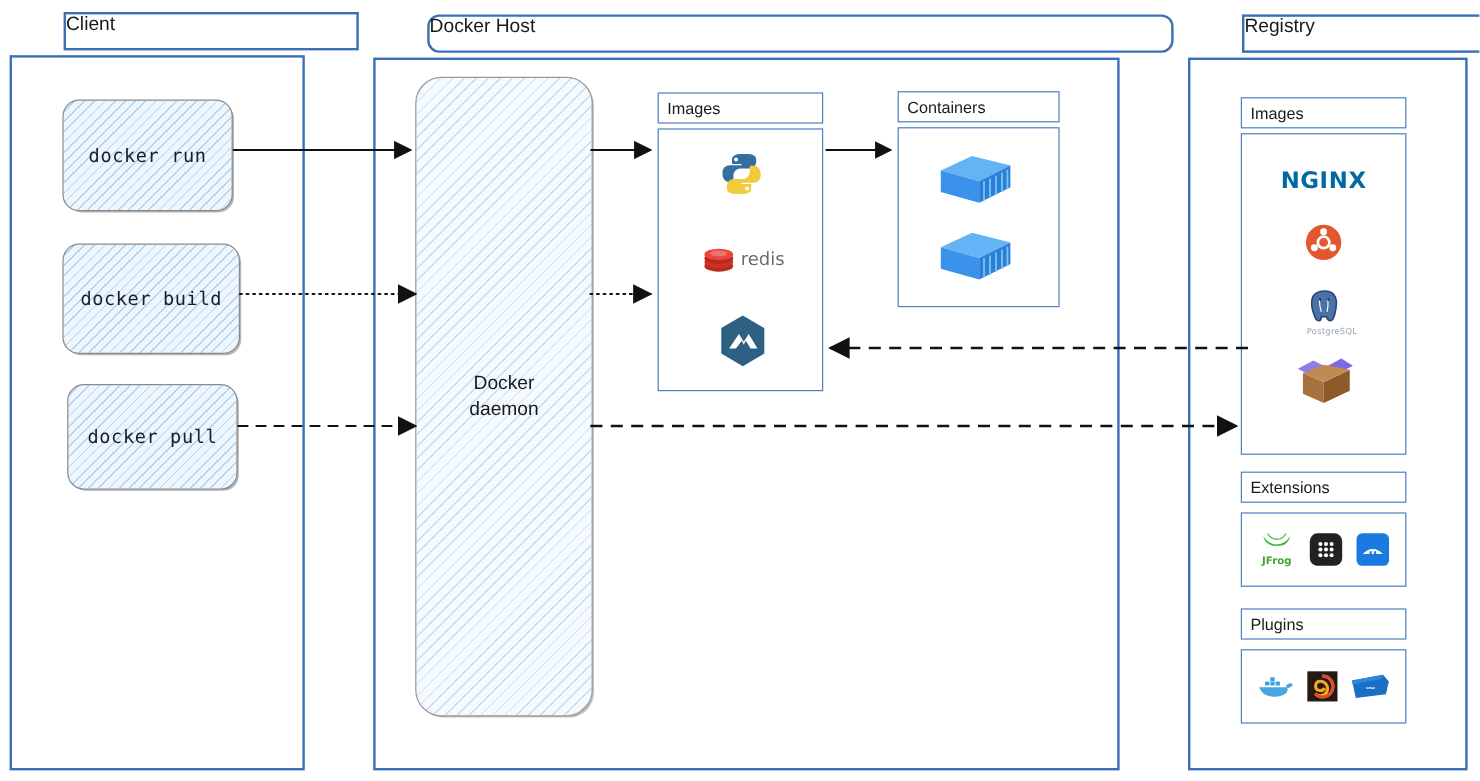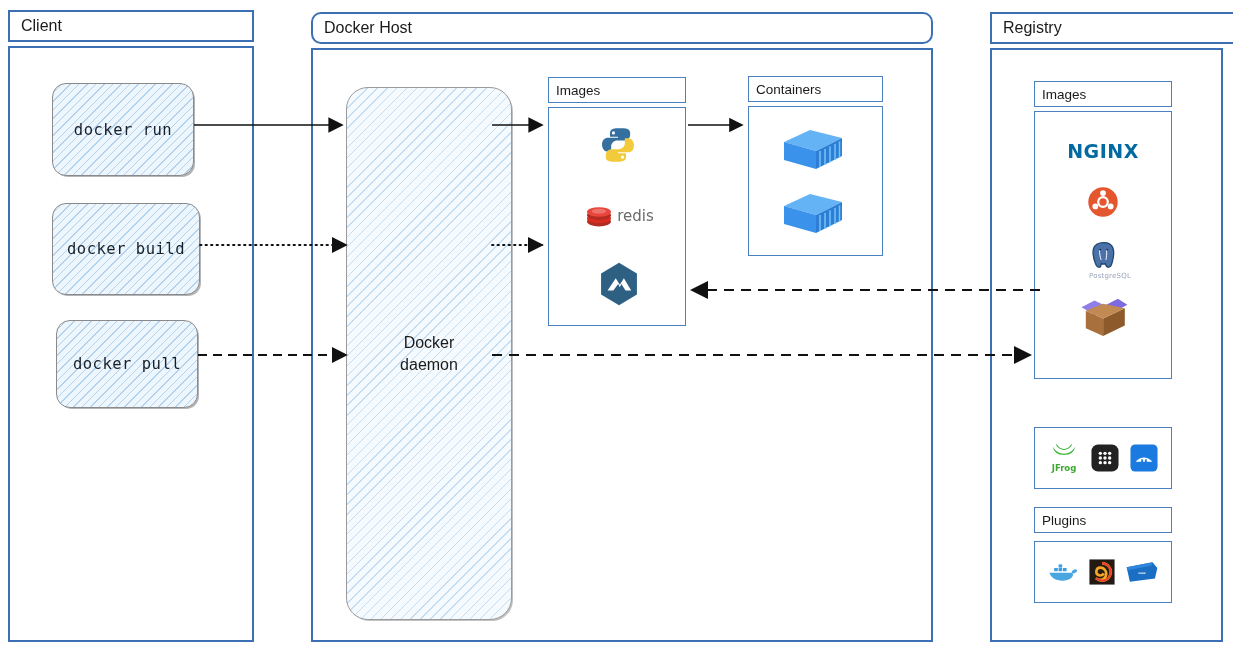--- a/index.html
+++ b/index.html
@@ -16,24 +16,24 @@
     overflow: hidden;
   }
 
   
   .zone-header {
     position: absolute;
     border: 2px solid #3d6fb4;
     background: #ffffff;
     box-sizing: border-box;
     display: flex;
-    align-items: center;
-    padding-left: 11px;
+    padding-left: 0;
     font-size: 16px;
     color: #1a1a1a;
+    margin-left: 45px;
   }
   .zone-body {
     position: absolute;
     border: 2px solid #3d6fb4;
     background: #ffffff;
     box-sizing: border-box;
   }
   .sub-header {
     position: absolute;
     border: 1.5px solid #4a7fc1;
@@ -171,21 +171,21 @@
   </div>
   <div class="sketch-box" style="left:56px; top:320px; width:142px; height:88px;">
     <span>docker pull</span>
   </div>
 
   <div class="zone-header" style="left:311px; top:12px; width:622px; height:32px;border-radius:10px;">
     <span>Docker Host</span>
   </div>
   <div class="zone-body" style="left:311px; top:48px; width:622px; height:594px;"></div>
 
-  <div class="daemon-box" style="left:346px; top:87px; width:166px; height:533px;">
+  <div class="daemon-box" style="left:346px; top:64px; width:148px; height:533px;">
     <span>
       <span>Docker</span><br>
       <span>daemon</span>
     </span>
   </div>
 
   <div class="sub-header" style="left:548px; top:77px; width:138px; height:26px;">
     <span>Images</span>
   </div>
   <div class="sub-body" style="left:548px; top:107px; width:138px; height:219px;"></div>
@@ -288,20 +288,23 @@
     <svg width="52" height="46" viewBox="0 0 120 104" aria-hidden="true">
       <polygon points="8,32 38,16 62,28 34,46" fill="#8f7ee8"></polygon>
       <polygon points="62,28 92,12 114,26 84,42" fill="#7d6ae0"></polygon>
       <polygon points="34,46 62,30 62,38 34,54" fill="#a99bf0"></polygon>
       <polygon points="18,40 58,58 58,98 18,80" fill="#a8703c"></polygon>
       <polygon points="58,58 108,34 108,74 58,98" fill="#8d5a2c"></polygon>
       <polygon points="18,40 58,24 108,34 58,58" fill="#c08a52"></polygon>
     </svg>
   </div>
 
+  <div class="sub-header" style="left:1034px; top:393px; width:138px; height:26px;">
+    <span>Extensions</span>
+  </div>
   <div class="sub-body" style="left:1034px; top:427px; width:138px; height:62px;"></div>
 
   <div class="row-icons" style="left:1038px; top:431px; width:130px; height:54px;">
     <span class="icon-slot stack-col" style="position:relative; width:34px; height:34px;">
       <svg width="28" height="20" viewBox="0 0 80 56" aria-hidden="true">
         <path d="M8 10 q12 20 32 20 q20 0 32-20 q-4 24-32 24 Q12 34 8 10z" fill="#40b83c"></path>
         <path d="M18 4 q8 14 22 14 q14 0 22-14" fill="none" stroke="#40b83c" stroke-width="3"></path>
       </svg>
       <span class="jfrog-word">JFrog</span>
     </span>

